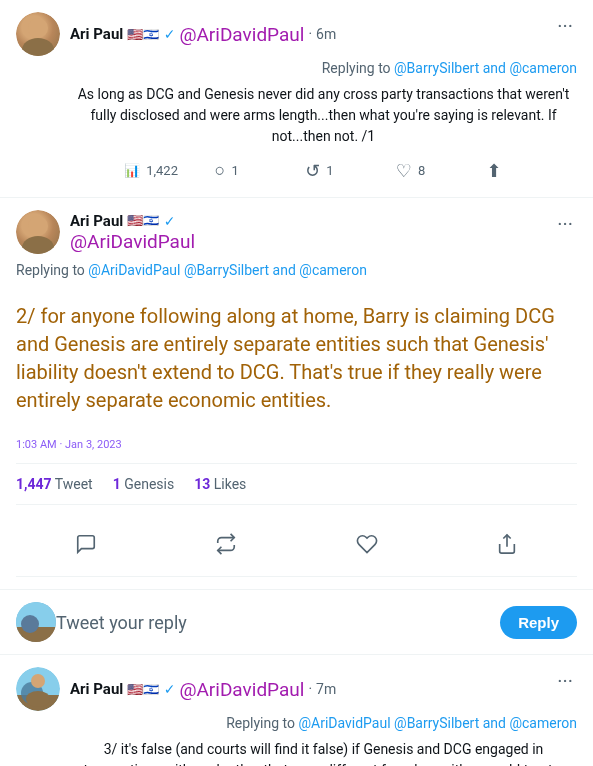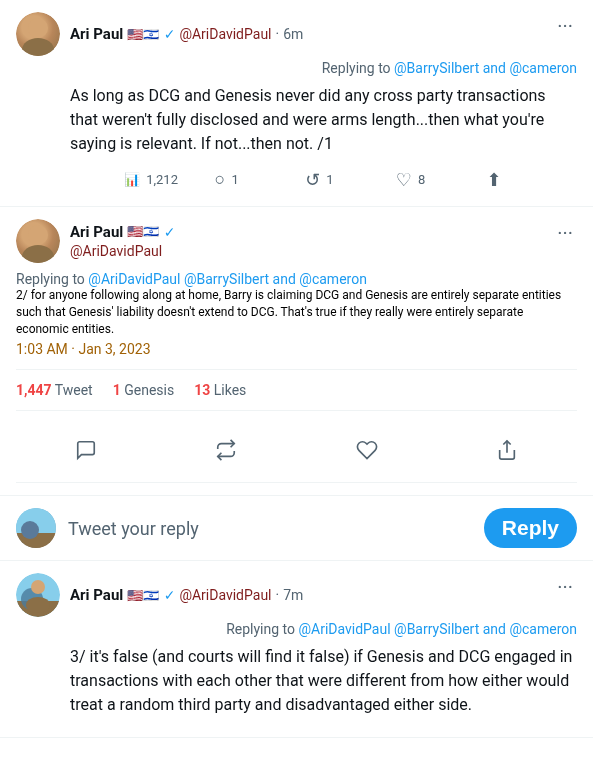--- a/index.html
+++ b/index.html
@@ -73,22 +73,22 @@
     .verified-icon {
       color: #1d9bf0;
       font-size: 14px;
     }
 
     .emoji-flags {
       font-size: 13px;
     }
 
     .twitter-handle {
-      color: #7f1d1d;
-      font-size: 14px;
+      color: #a21caf;
+      font-size: 19px;
     }
 
     .tweet-time {
       color: #536471;
       font-size: 14px;
     }
 
     .more-icon {
       color: #536471;
       font-size: 20px;
@@ -108,31 +108,32 @@
     .replying-to a {
       color: #1d9bf0;
       text-decoration: none;
     }
 
     .tweet-body {
       margin-left: 54px;
     }
 
     .tweet-text {
-      font-size: 16px;
+      font-size: 14px;
       color: #0f1419;
       line-height: 1.5;
       margin-bottom: 8px;
+      text-align: center;
     }
 
     .tweet-text-large {
-      font-size: 12px;
+      font-size: 20px;
       line-height: 1.4;
-      color: #000000;
-      margin: 0 0;
+      color: #a16207;
+      margin: 24px 0;
     }
 
     .tweet-actions {
       display: flex;
       align-items: center;
       gap: 0;
       margin-top: 8px;
     }
 
     .tweet-actions.small {
@@ -160,21 +161,21 @@
       gap: 20px;
       padding: 12px 0;
       border-top: 1px solid #eff3f4;
       border-bottom: 1px solid #eff3f4;
       font-size: 14px;
       color: #536471;
       margin: 12px 0;
     }
 
     .stats-bar span strong {
-      color: #ef4444;
+      color: #6d28d9;
       font-weight: 700;
     }
 
     .main-actions {
       display: flex;
       justify-content: space-around;
       padding: 8px 0;
       border-bottom: 1px solid #eff3f4;
     }
 
@@ -183,21 +184,20 @@
       font-size: 22px;
       cursor: pointer;
       padding: 8px;
     }
 
     .reply-box {
       display: flex;
       align-items: center;
       padding: 12px 16px;
       border-bottom: 1px solid #eff3f4;
-      gap: 12px;
     }
 
     .reply-avatar {
       width: 40px;
       height: 40px;
       border-radius: 50%;
       flex-shrink: 0;
     }
 
     .reply-input {
@@ -208,28 +208,28 @@
       outline: none;
       background: transparent;
     }
 
     .reply-button {
       background: #1d9bf0;
       color: white;
       border: none;
       border-radius: 20px;
       padding: 8px 18px;
-      font-size: 21px;
+      font-size: 15px;
       font-weight: 700;
       cursor: pointer;
     }
 
     .tweet-date {
-      font-size: 14px;
-      color: #a16207;
+      font-size: 11px;
+      color: #8b5cf6;
       margin: 4px 0 12px 0;
     }
   </style>
 </head>
 <body>
 
 <div class="tweet-card">
   <div class="tweet-header">
     <div class="tweet-header-left">
       <div class="avatar">
@@ -254,21 +254,21 @@
     <div class="more-icon">···</div>
   </div>
   <div class="replying-to">
     <span>Replying to</span> <a>@BarrySilbert and @cameron</a>
   </div>
   <div class="tweet-body">
     <div class="tweet-text">As long as DCG and Genesis never did any cross party transactions that weren't fully disclosed and were arms length...then what you're saying is relevant.  If not...then not.  /1</div>
     <div class="tweet-actions small">
       <div class="action-item">
         <span>📊</span>
-        <span>1,212</span>
+        <span>1,422</span>
       </div>
       <div class="action-item">
         <span class="action-icon">○</span>
         <span>1</span>
       </div>
       <div class="action-item">
         <span class="action-icon">↺</span>
         <span>1</span>
       </div>
       <div class="action-item">

